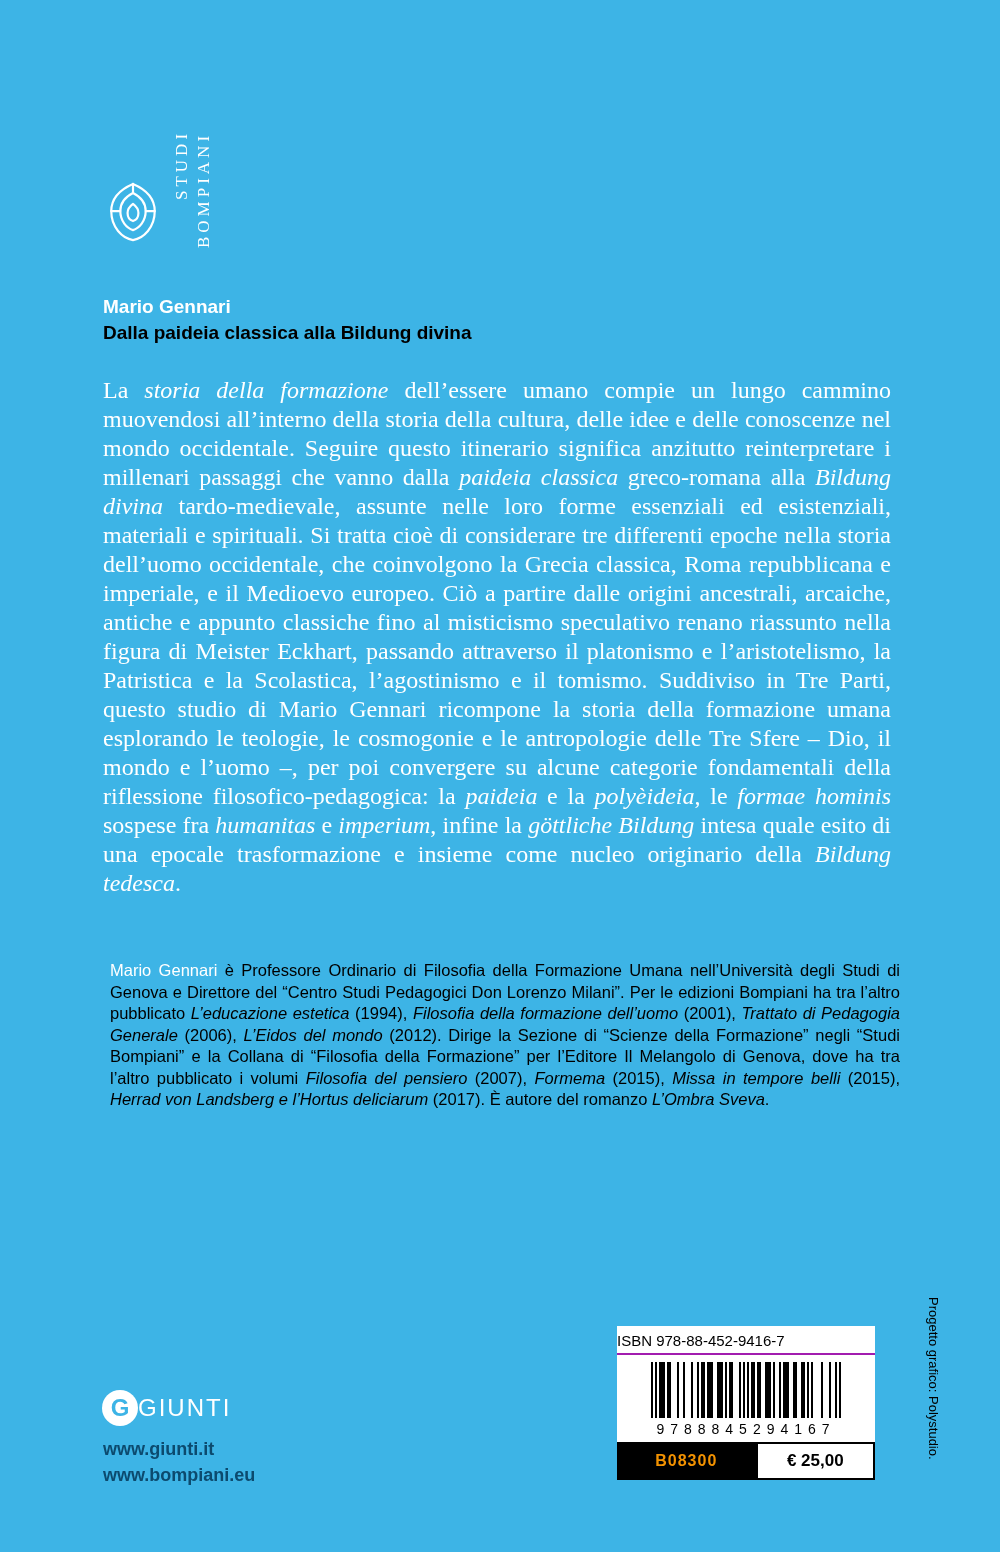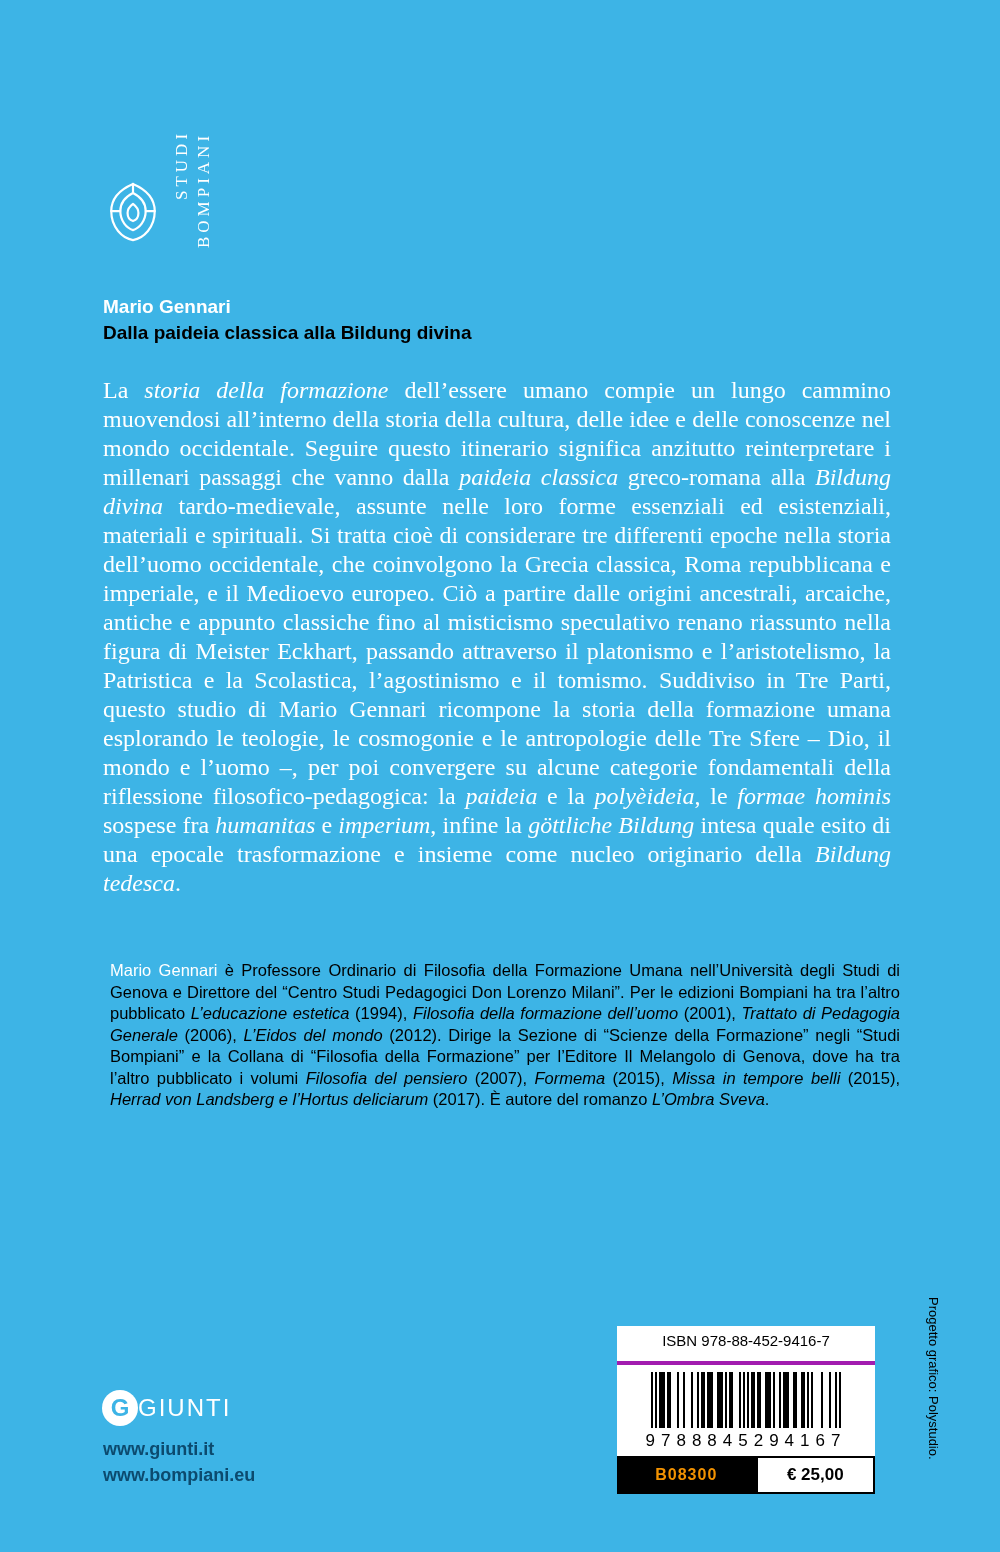--- a/index.html
+++ b/index.html
@@ -82,31 +82,31 @@
   }
 
   
   .barcode-box {
     position:absolute; left:617px; top:1326px; width:258px;
     background:#ffffff;
     font-family:"Liberation Sans", sans-serif;
     color:#000;
   }
   .isbn-row {
-    text-align:center; font-size:15px; padding:6px 0 12px;
-    border-bottom:4px solid #a21caf;
+    font-size:15px; padding:6px 0 4px;
+    border-bottom:2px solid #a21caf;
   }
   .bars {
     display:flex; justify-content:center; align-items:stretch;
     height:56px; margin-top:7px;
   }
   .bar { width:2px; height:100%; }
   .bar.on { background:#000; }
   .ean-row {
-    text-align:center; font-size:17px; letter-spacing:6px;
+    text-align:center; font-size:14px; letter-spacing:6px;
     padding:3px 0 5px;
   }
   .price-row { display:flex; height:38px; }
   .code-cell {
     flex:1.2; background:#000; color:#f39200;
     display:flex; align-items:center; justify-content:center;
     font-weight:bold; font-size:16px; letter-spacing:1px;
   }
   .price-cell {
     flex:1; background:#fff; border:2px solid #000;

